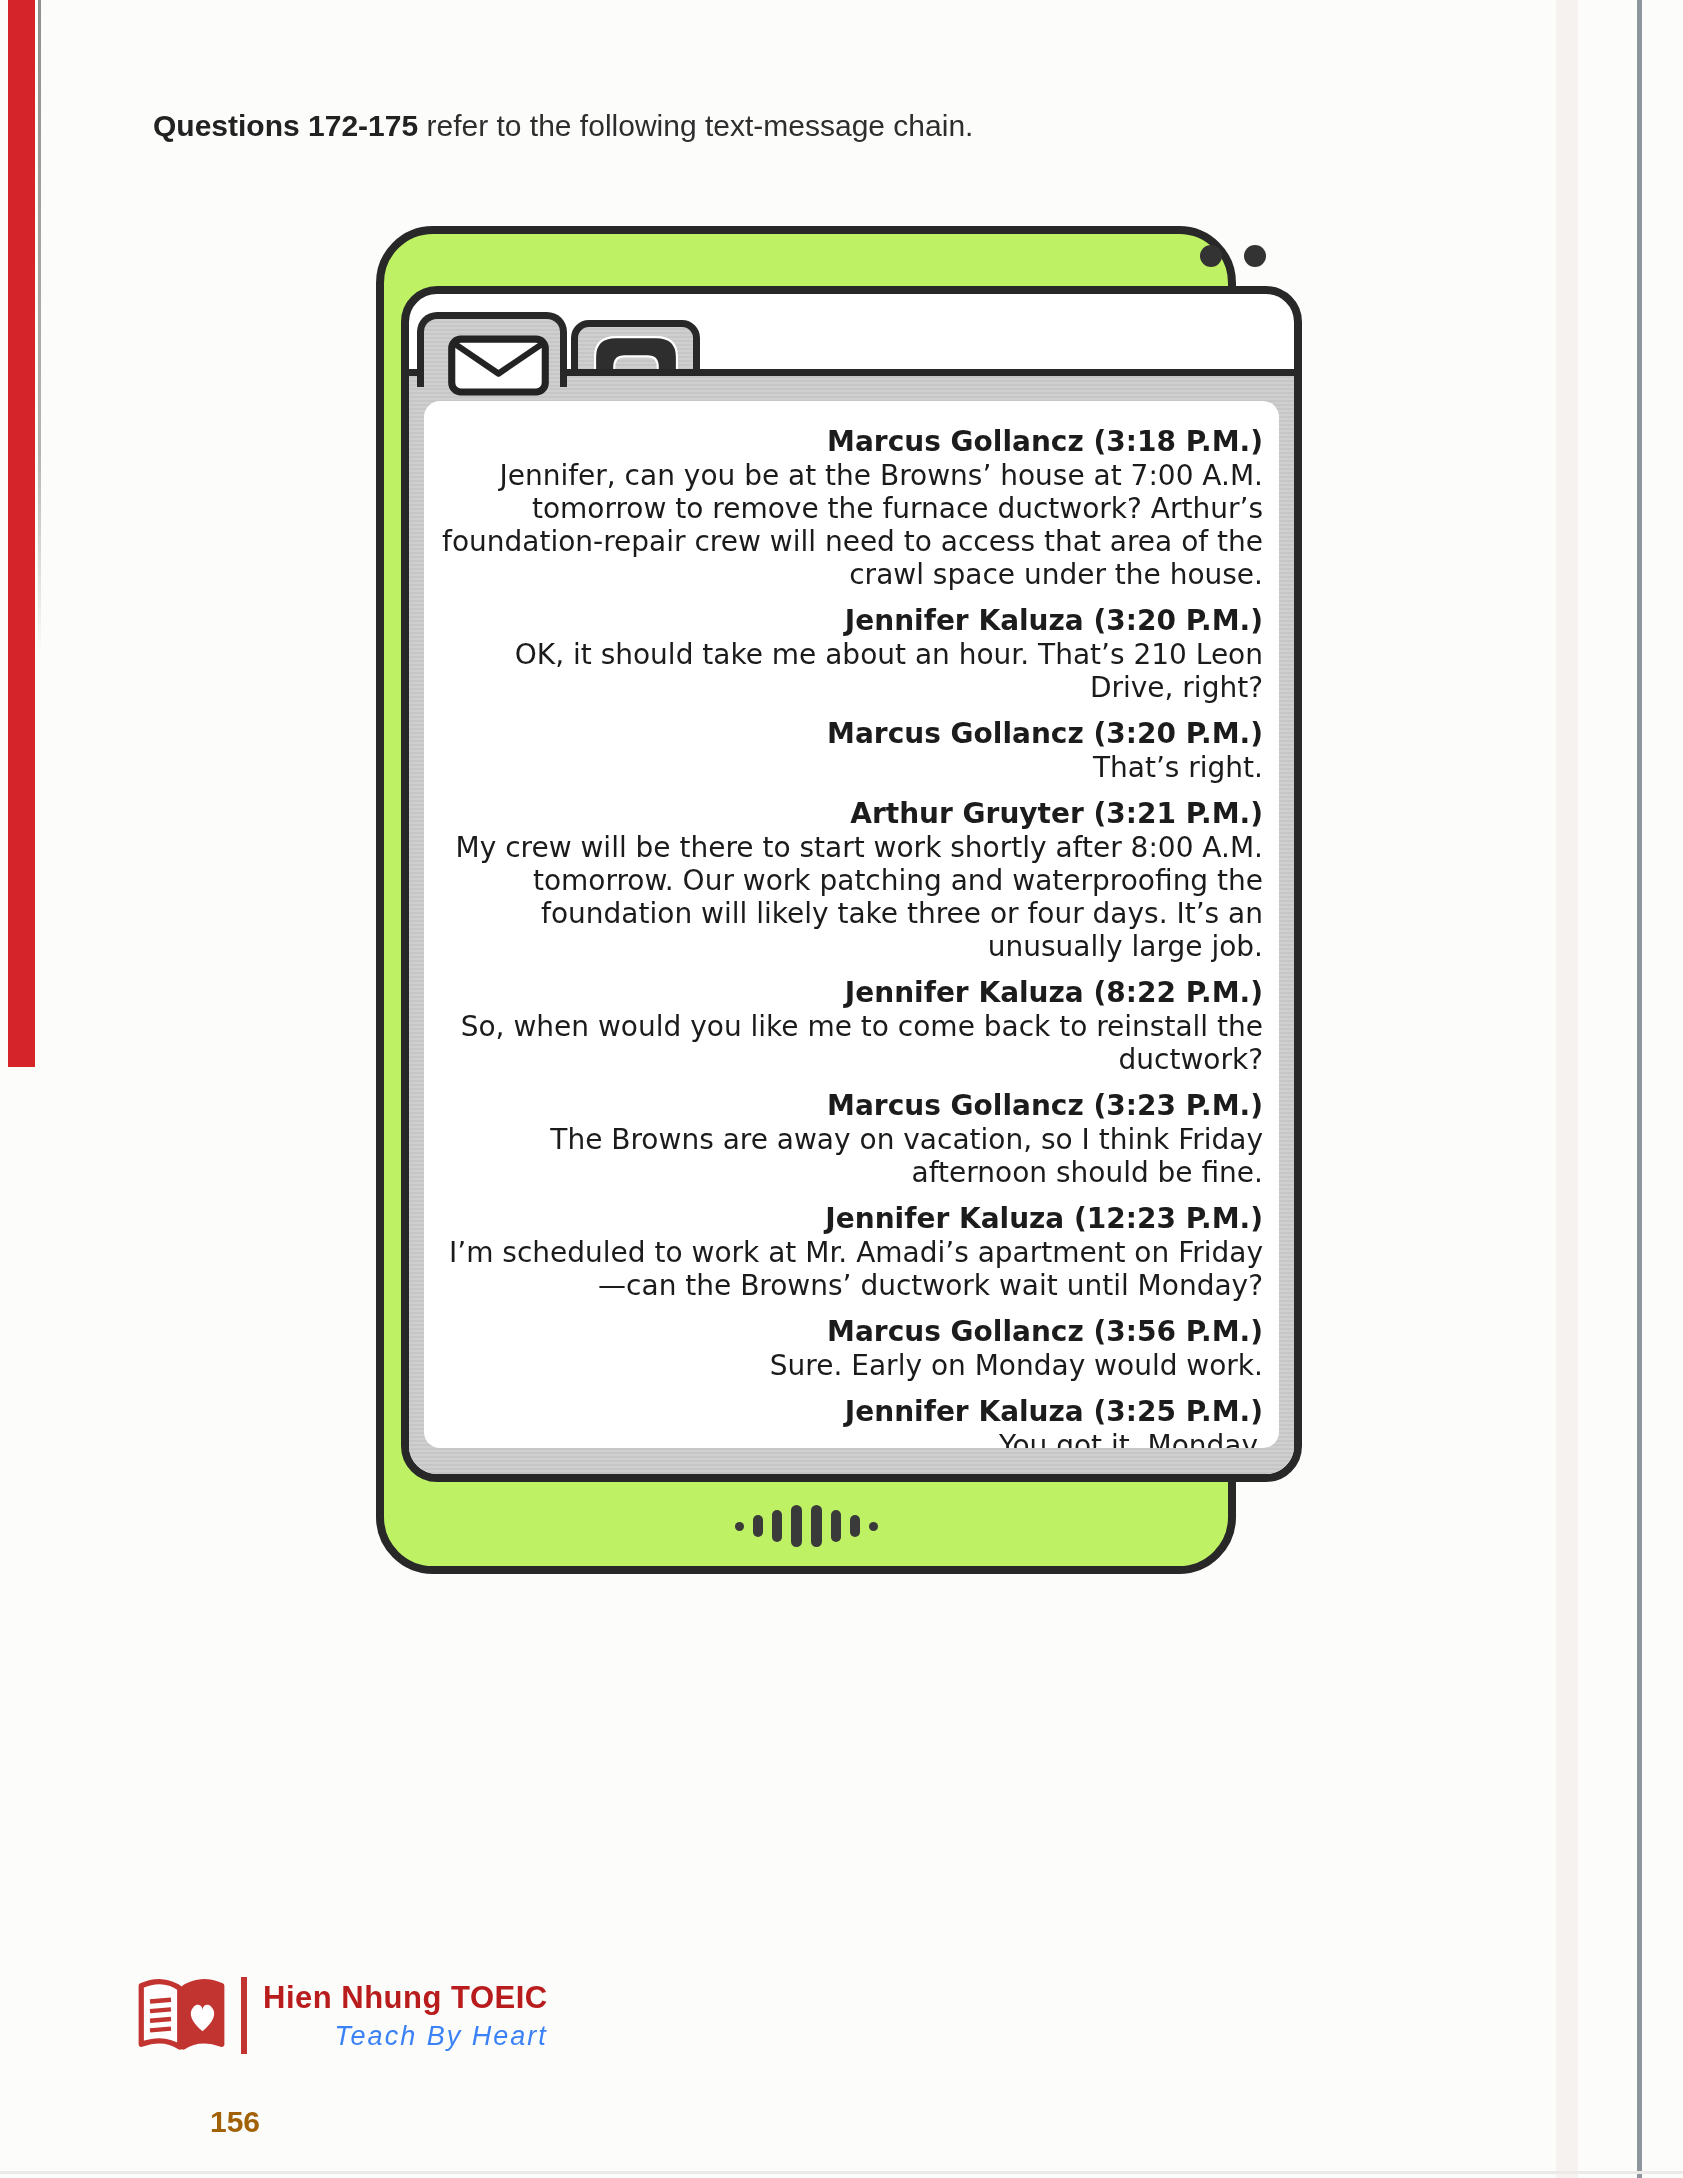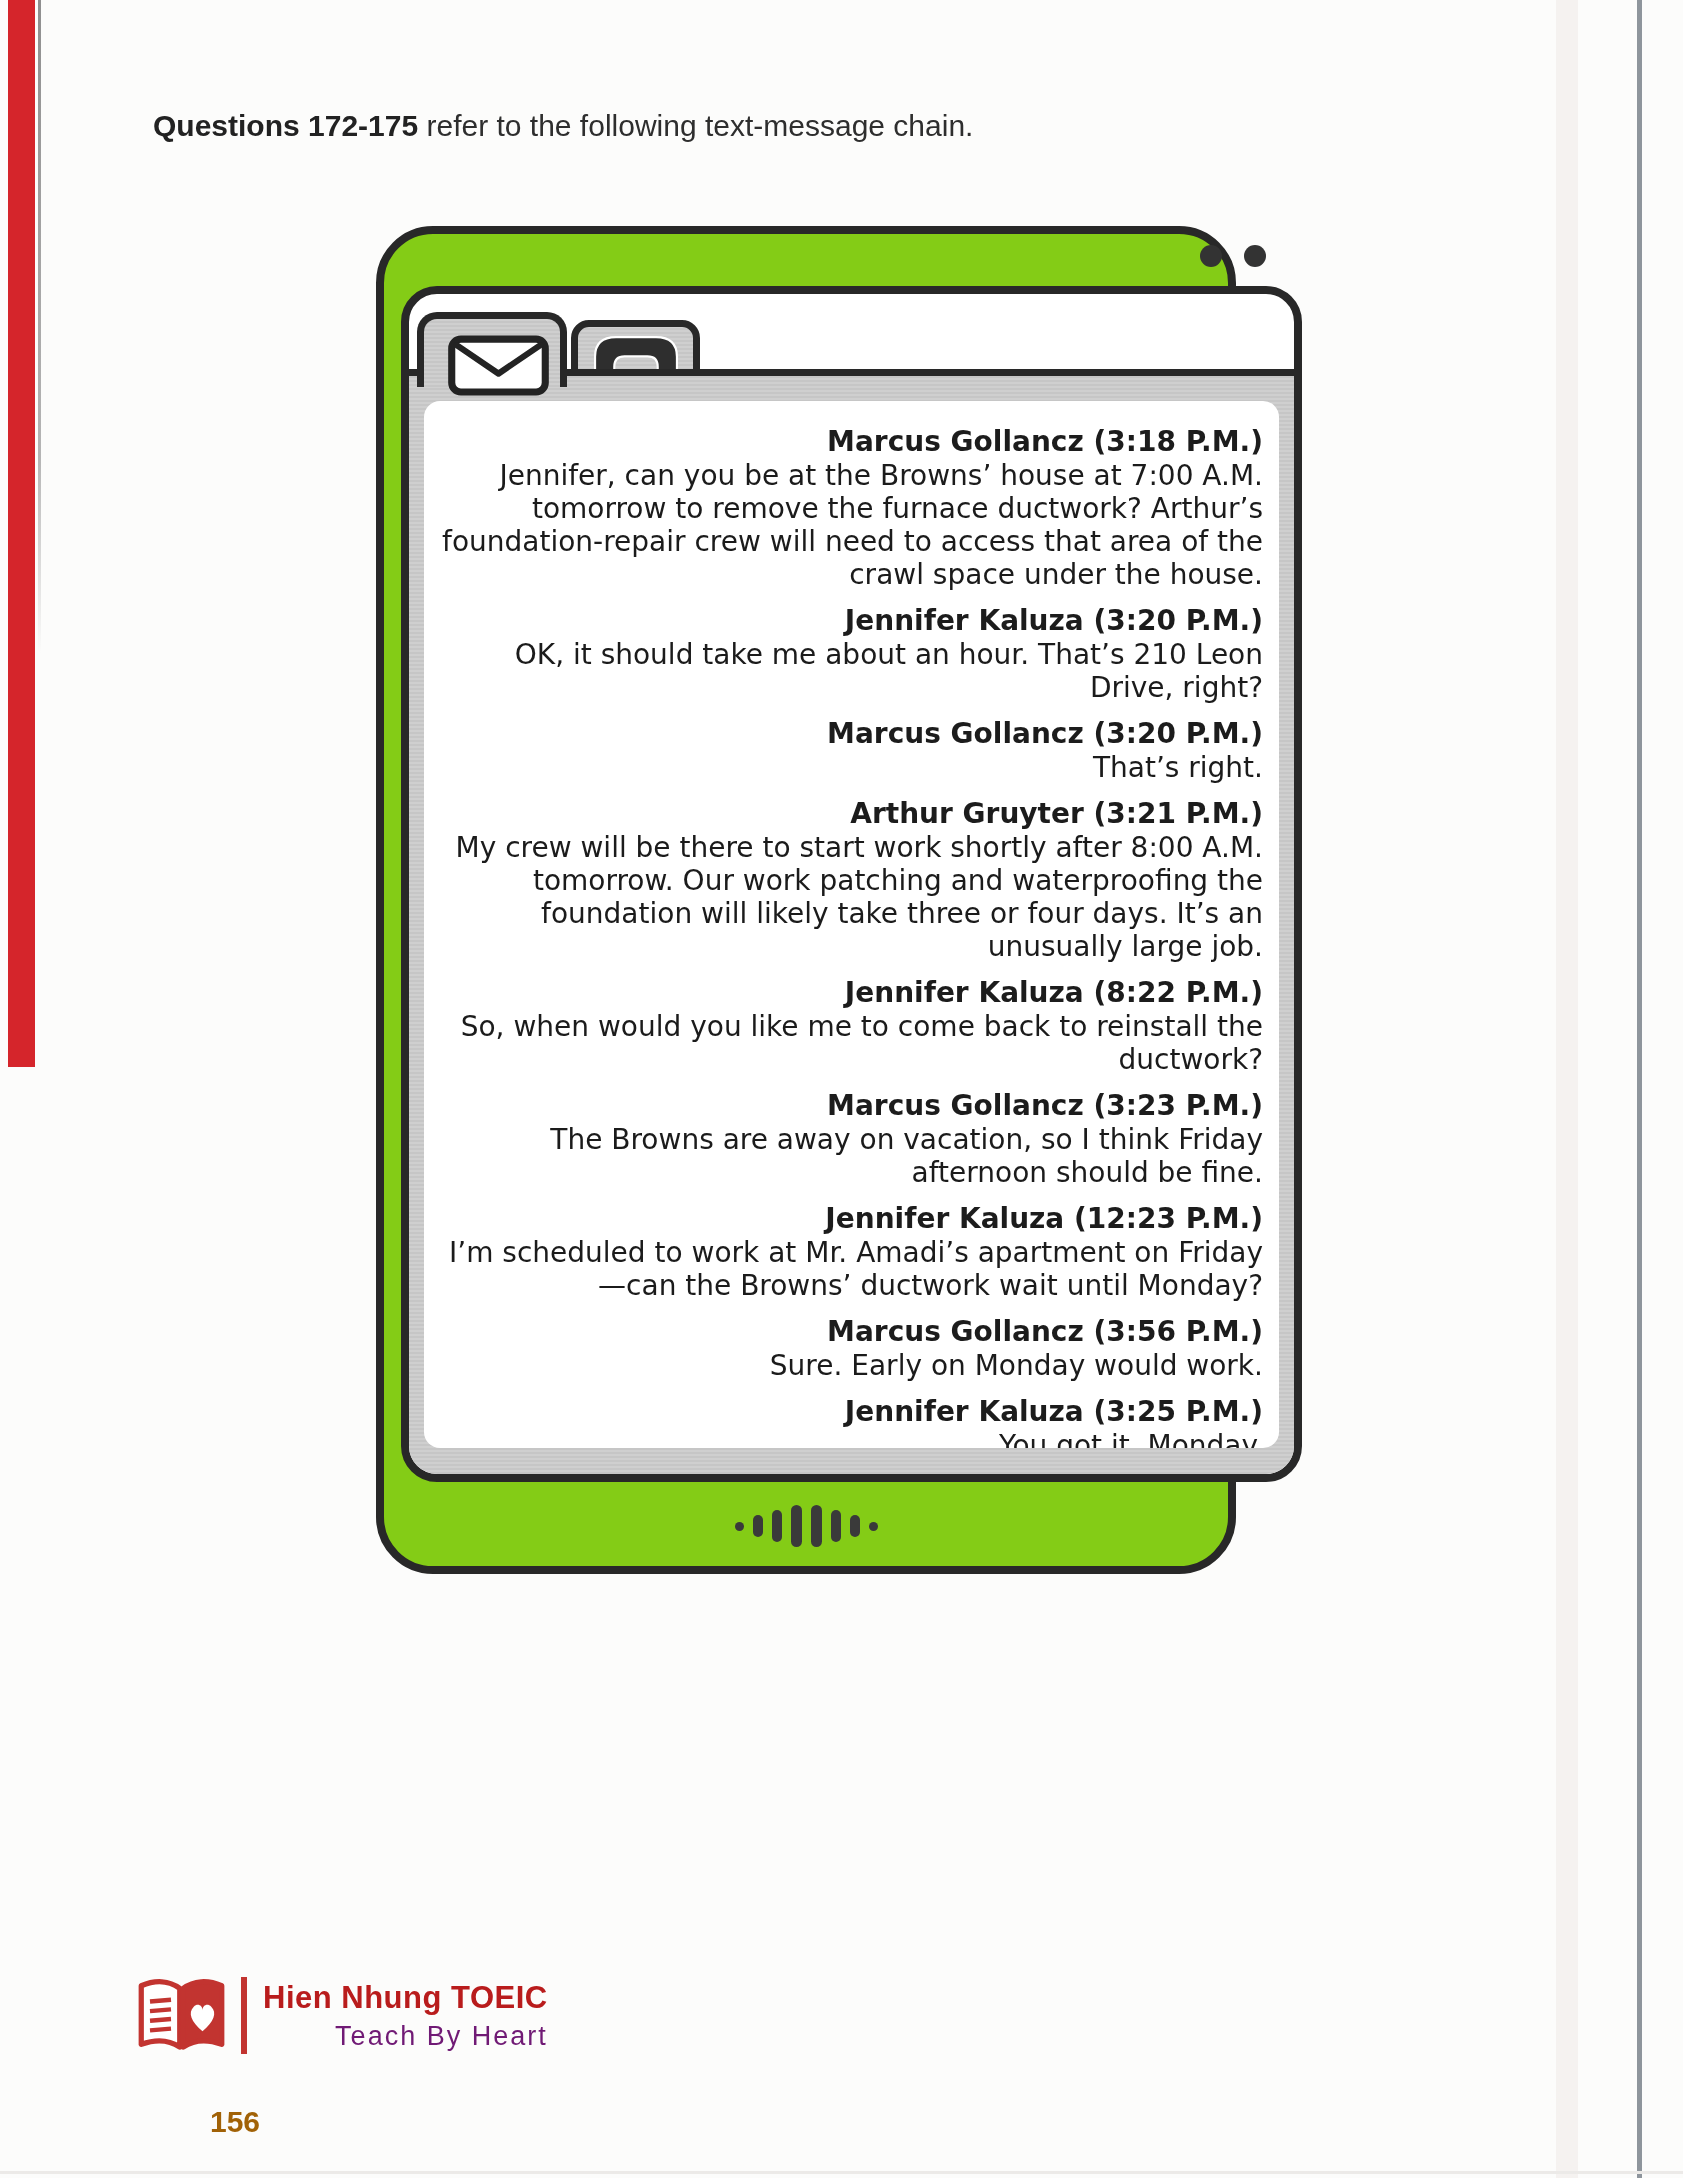--- a/index.html
+++ b/index.html
@@ -14,21 +14,21 @@
   .edge-band-right{position:absolute;left:1556px;top:0;width:22px;height:2178px;background:#f5f2f0;}
   .edge-line-right{position:absolute;left:1637px;top:0;width:5px;height:2178px;background:#8e959c;}
   .edge-line-bottom{position:absolute;left:0;top:2171px;width:1683px;height:3px;background:#eceae8;}
 
   
   .q-header{position:absolute;left:153px;top:109px;font-size:30px;color:#2e2e2e;}
   .q-header b{font-weight:bold;color:#222;}
 
   
   .tablet{position:absolute;left:376px;top:226px;width:860px;height:1348px;box-sizing:border-box;
-          background:#84cc16;border:8px solid #282828;border-radius:57px;}
+          background:#bef264;border:8px solid #282828;border-radius:57px;}
   .cam-dot{position:absolute;width:22px;height:22px;border-radius:50%;background:#333;top:11px;}
   .cam-dot.d1{left:816px;} .cam-dot.d2{left:860px;}
 
   .screen{position:absolute;left:17px;top:52px;width:901px;height:1196px;box-sizing:border-box;
           background:#fff;border:8px solid #282828;border-radius:36px;overflow:hidden;}
 
   .band-gray{background:repeating-linear-gradient(0deg,#c6c6c6 0 2px,#cfcfcf 2px 4px);}
 
   .tab{position:absolute;box-sizing:border-box;border:7px solid #282828;}
   .tab-mail{left:8px;top:18px;width:150px;height:75px;border-bottom:none;
@@ -55,21 +55,21 @@
   .sp-dot{width:9px;height:9px;}
   .sp-s{width:10px;height:22px;}
   .sp-m{width:10px;height:32px;}
   .sp-l{width:11px;height:42px;}
 
   
   .logo{position:absolute;left:136px;top:1976px;display:flex;align-items:center;}
   .logo-divider{width:6px;height:77px;background:#c23430;margin-left:14px;}
   .logo-text{margin-left:16px;}
   .brand{font-size:31px;font-weight:bold;color:#b91c1c;letter-spacing:0.5px;}
-  .tagline{font-size:27px;color:#701a75;letter-spacing:2px;margin-top:5px;}
+  .tagline{font-size:27px;font-style:italic;color:#3b82f6;letter-spacing:2px;margin-top:5px;}
 
   .page-num{position:absolute;left:210px;top:2105px;font-size:30px;font-weight:bold;color:#a16207;}
 </style>
 </head>
 <body>
 
 <div class="page">
 
   <div class="edge-red"></div>
   <div class="edge-line-left"></div>

